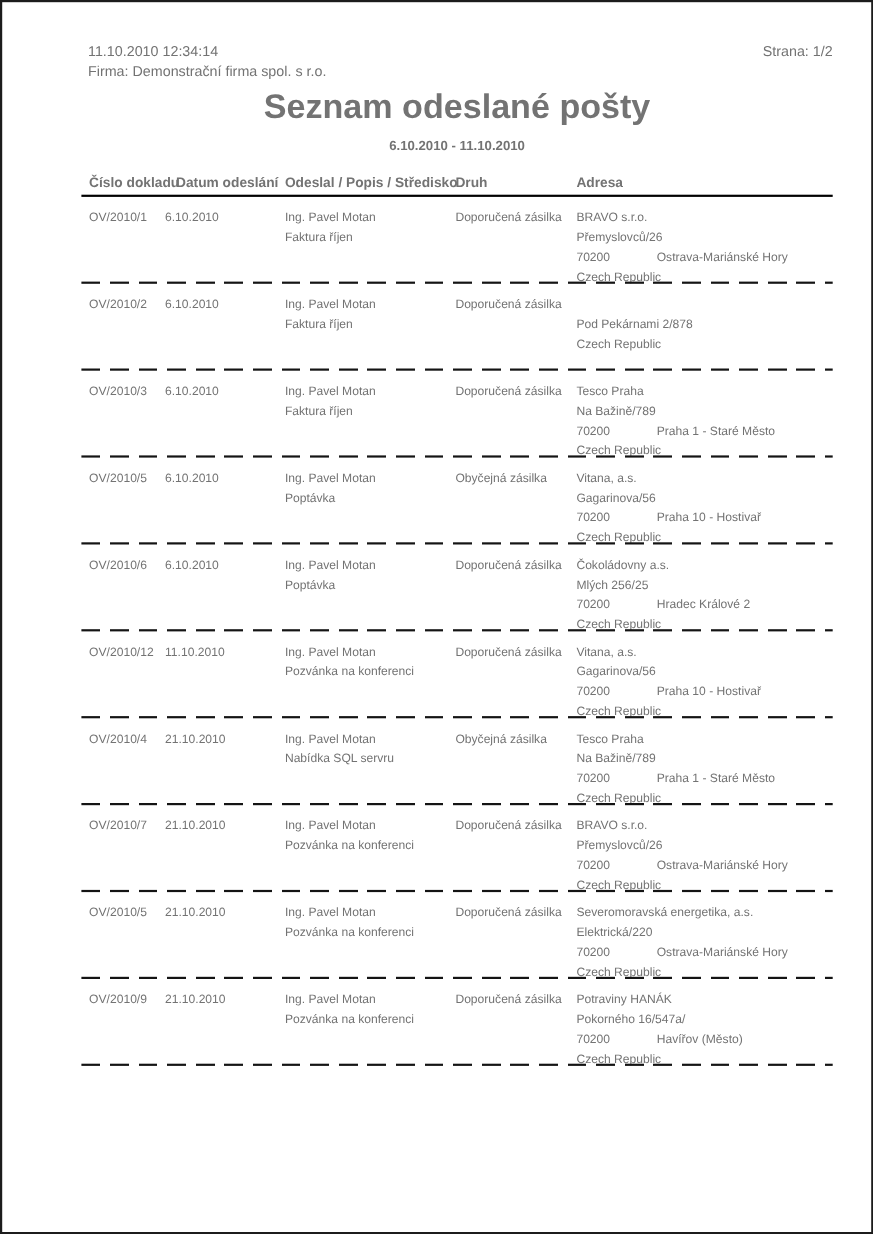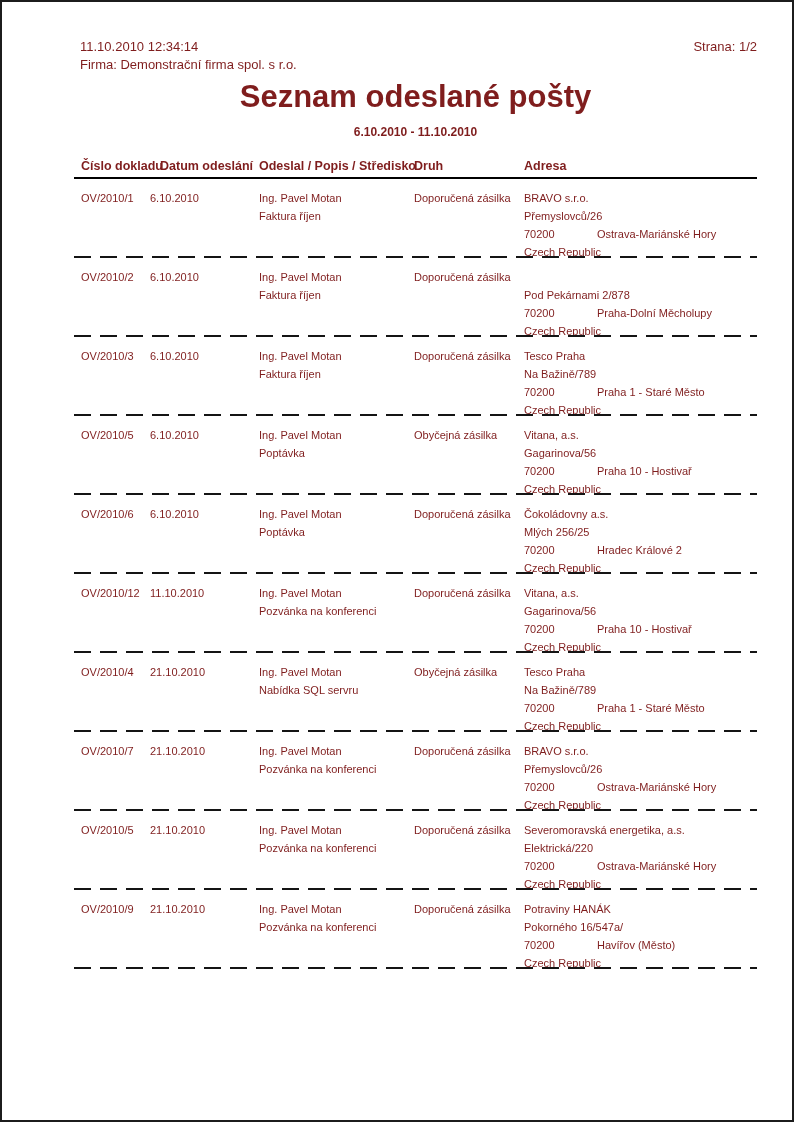--- a/index.html
+++ b/index.html
@@ -3,21 +3,21 @@
 <meta charset="utf-8">
 <style>
   html,body { margin:0; padding:0; background:#fff; }
   .page {
     position:relative;
     width:794px; height:1122px;
     box-sizing:border-box;
     background:#ffffff;
     border:2px solid #1c1c1c;
     font-family:"Liberation Sans","DejaVu Sans",sans-serif;
-    color:#7f1d1d;
+    color:#737373;
     overflow:hidden;
   }
   .content { margin-left:72px; width:683px; padding-top:36px; }
   .meta-row {
     display:flex; justify-content:space-between;
     height:18px; line-height:18px; font-size:13px; padding-left:6px;
   }
   .firma-row { height:18px; line-height:18px; font-size:13px; padding-left:6px; }
   .title {
     text-align:center; font-weight:bold; font-size:31px; line-height:36px;
@@ -98,23 +98,20 @@
     <div class="cell x-doc rline">OV/2010/2</div>
     <div class="cell x-date rline">6.10.2010</div>
     <div class="cell x-sender">
       <div class="rline">Ing. Pavel Motan</div>
       <div class="rline">Faktura říjen</div>
     </div>
     <div class="cell x-type rline">Doporučená zásilka</div>
     <div class="cell x-addr">
       <div class="rline"></div>
       <div class="rline">Pod Pekárnami 2/878</div>
-      <div class="rline">
-        <span class="zip">70200</span><span>Praha-Dolní Měcholupy</span>
-      </div>
       <div class="rline">Czech Republic</div>
     </div>
   </div>
 
   <div class="record">
     <div class="cell x-doc rline">OV/2010/3</div>
     <div class="cell x-date rline">6.10.2010</div>
     <div class="cell x-sender">
       <div class="rline">Ing. Pavel Motan</div>
       <div class="rline">Faktura říjen</div>

